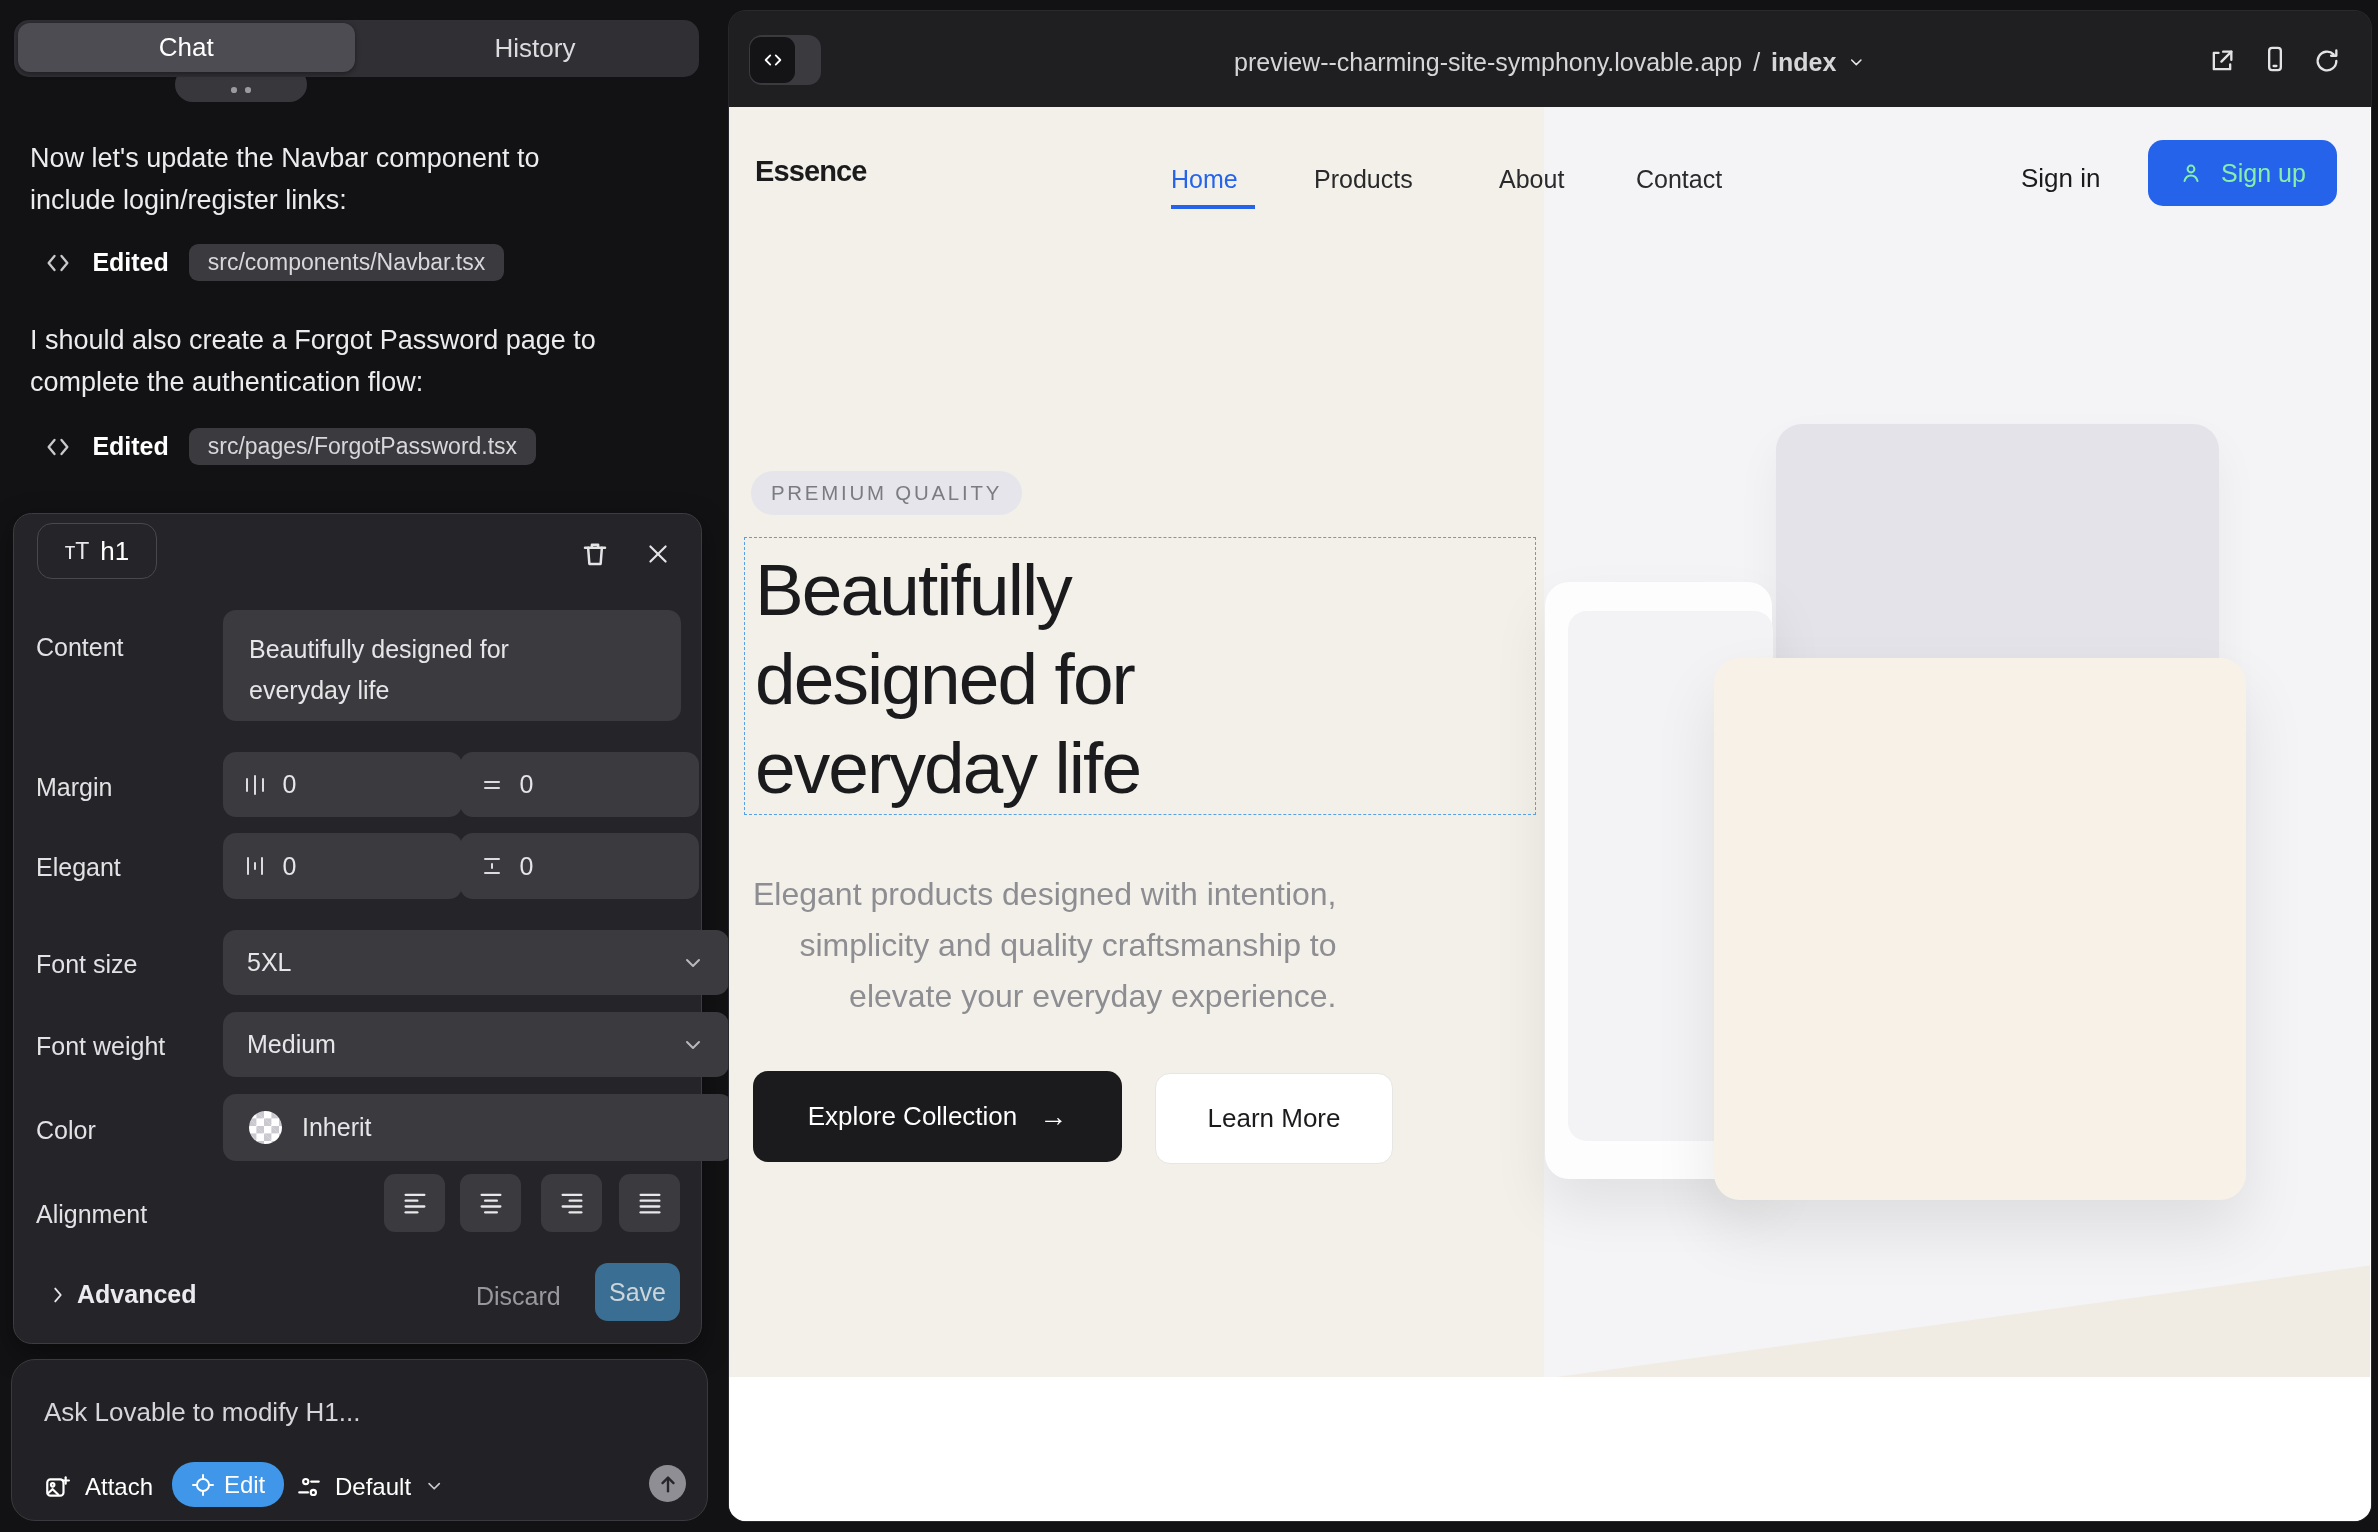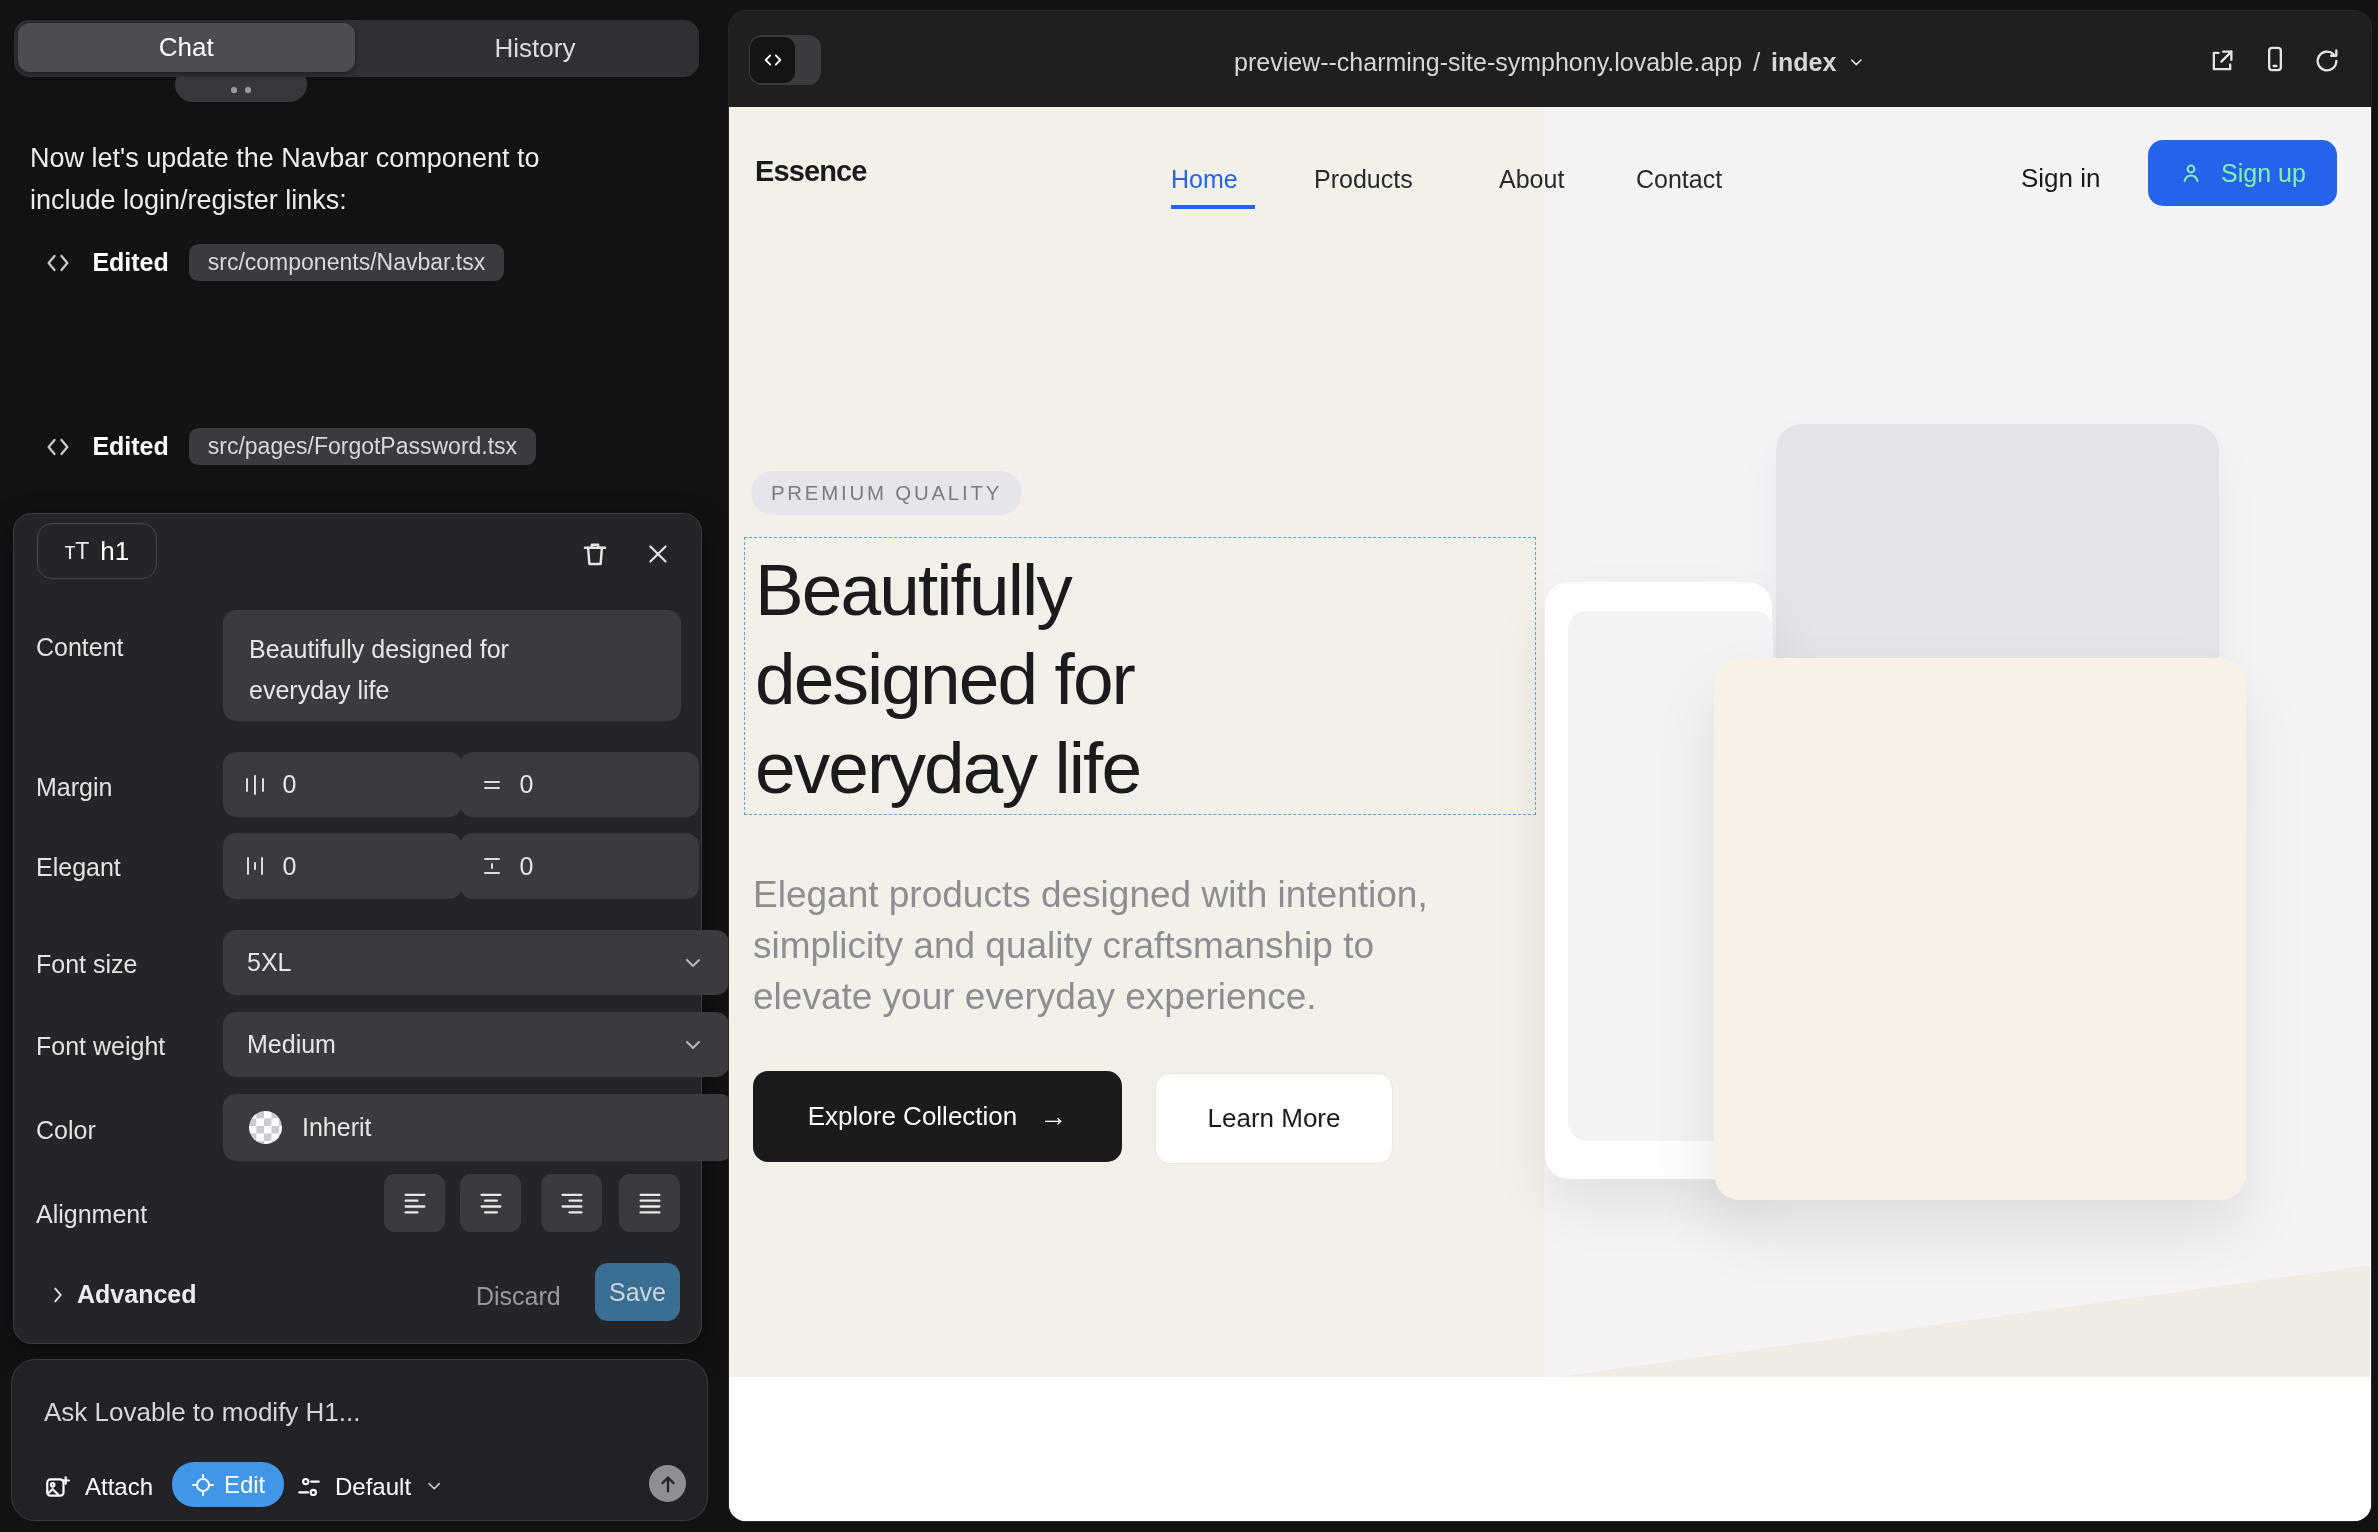--- a/index.html
+++ b/index.html
@@ -28,21 +28,21 @@
   
   .preview{background:#1f1f22;border-radius:16.7px;overflow:hidden;box-shadow:0 0 0 0.9px #2a2a2e;}
   .chrome{background:#1f1f22;}
   .toggle{background:#3a3a3f;border-radius:13px;}
   .toggleseg{background:#141416;border-radius:11px;color:#fff;display:flex;align-items:center;justify-content:center;}
   .urltext{color:#d6d6d9;font-size:25px;}
   .chromeicon{color:#e3e3e5;}
   .site{background:#fff;overflow:hidden;}
   .badge{background:#e6e5eb;border-radius:24px;color:#7b7b82;font-size:20.4px;letter-spacing:2.8px;display:flex;align-items:center;justify-content:center;}
   .hero-h1{font-size:73px;line-height:89px;font-weight:500;color:#1b1b1d;letter-spacing:-1.9px;}
-  .hero-p{font-size:37px;line-height:51px;color:#8d8d92;}
+  .hero-p{font-size:32px;line-height:51px;color:#8d8d92;text-align:right;}
   .btn-dark{background:#1b1b1d;color:#fff;border-radius:15px;font-size:26px;display:flex;align-items:center;justify-content:center;gap:22px;}
   .btn-light{background:#fff;color:#1b1b1d;border:1.9px solid #e6e6e4;border-radius:15px;font-size:26px;display:flex;align-items:center;justify-content:center;}
   .navlink{font-size:25px;color:#2a2a2c;}
   .bluebtn{background:#2563eb;color:#86efac;border-radius:15px;display:flex;align-items:center;justify-content:center;gap:18px;font-size:25px;}
   .checker{border-radius:50%;background:
     linear-gradient(45deg,#c9c9cf 25%,transparent 25%,transparent 75%,#c9c9cf 75%),
     linear-gradient(45deg,#c9c9cf 25%,#fff 25%,#fff 75%,#c9c9cf 75%);
     background-size:15px 15px;background-position:0 0,7.4px 7.4px;}
   .dashed{border:1.9px dashed #57a0e2;}
 </style>
@@ -76,20 +76,24 @@
       <span class="ic" style="color:#c9c9cd;">
         <svg width="28" height="28" viewBox="0 0 24 24">
             <polyline points="9 6 4 12 9 18"></polyline>
             <polyline points="15 6 20 12 15 18"></polyline>
           </svg>
       </span>
       <span class="edited">Edited</span>
       <span class="filechip">src/components/Navbar.tsx</span>
     </div>
 
+    <div class="abs msg" style="left:30px;top:319px;width:668px;">
+      <div>I should also create a Forgot Password page to</div>
+      <div>complete the authentication flow:</div>
+    </div>
 
     <div class="abs row" style="left:44px;top:428px;height:37px;gap:20.4px;">
       <span class="ic" style="color:#c9c9cd;">
         <svg width="28" height="28" viewBox="0 0 24 24">
             <polyline points="9 6 4 12 9 18"></polyline>
             <polyline points="15 6 20 12 15 18"></polyline>
           </svg>
       </span>
       <span class="edited">Edited</span>
       <span class="filechip">src/pages/ForgotPassword.tsx</span>

